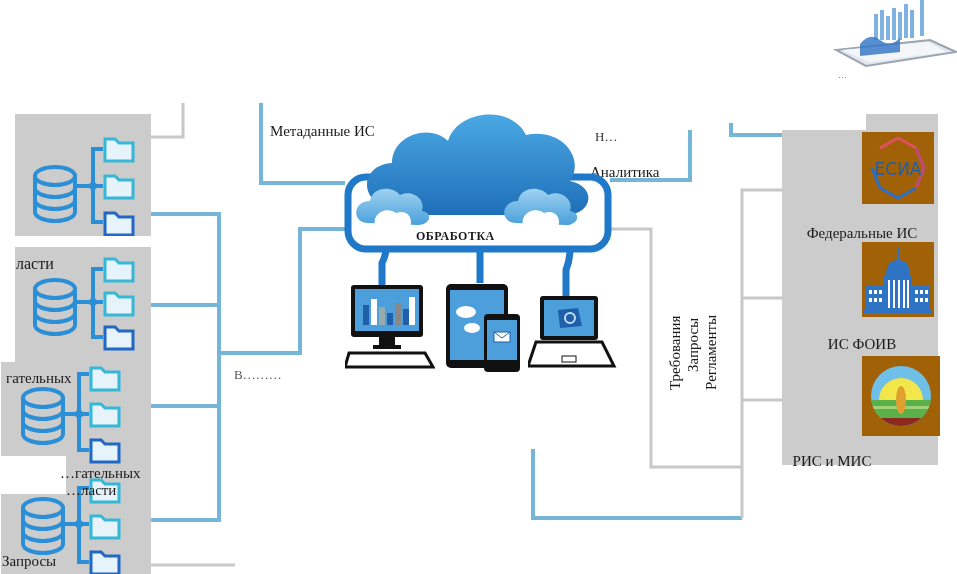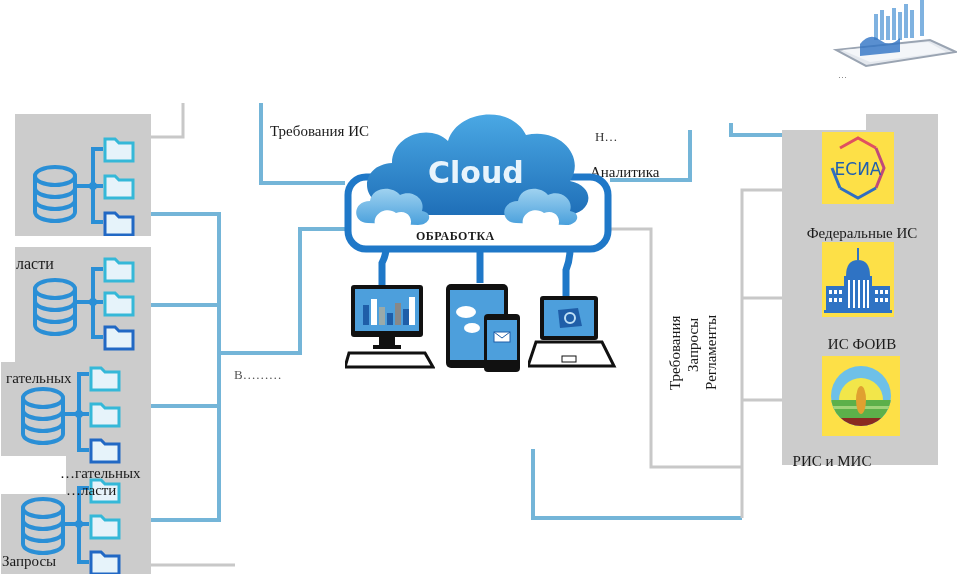--- a/index.html
+++ b/index.html
@@ -5,21 +5,21 @@
   html, body { margin:0; padding:0; background:#ffffff; }
   body { width:957px; height:574px; position:relative; overflow:hidden;
          font-family:"Liberation Serif", "DejaVu Serif", serif; color:#1a1a1a; }
   .abs { position:absolute; }
   .lines { position:absolute; left:0; top:0; width:957px; height:574px; }
   .grey-panel { position:absolute; background:#cccccc; }
   .db-tile { position:absolute; width:136px; height:122px; background:#cccccc; }
   .db-tile svg { position:absolute; left:0; top:0; }
   .label { position:absolute; font-size:15px; white-space:nowrap; line-height:17px; }
   .white-mask { position:absolute; background:#ffffff; }
-  .logo-box { position:absolute; background:#fde047; }
+  .logo-box { position:absolute; background:#a16207;margin-left:40px; }
   .fed-label { position:absolute; font-size:15px; text-align:center; white-space:nowrap;margin-top:9px; }
   .vertical-labels { position:absolute; transform:rotate(-90deg); transform-origin:left top;
                      font-size:15px; line-height:18px; white-space:nowrap; }
 </style>
 </head>
 <body>
 
 <svg class="lines" viewBox="0 0 957 574">
   <g fill="none" stroke="#74b5d8" stroke-width="4">
 
@@ -126,21 +126,21 @@
   <div class="white-mask" style="left:0;top:236px;width:145px;height:11px;"></div>
   <div class="white-mask" style="left:0;top:456px;width:66px;height:38px;"></div>
 
   <span class="label" style="left:16px;top:255px;font-size:16px;">ласти</span>
   <span class="label" style="left:6px;top:370px;">гательных</span>
   <span class="label" style="left:60px;top:465px;">…гательных</span>
   <span class="label" style="left:66px;top:482px;">…ласти</span>
   <span class="label" style="left:2px;top:553px;">Запросы</span>
 </div>
 
-<span class="label" style="left:270px;top:123px;">Требования ИС</span>
+<span class="label" style="left:270px;top:123px;">Метаданные ИС</span>
 <span class="label" style="left:595px;top:128px;font-size:13px;color:#333;">Н…</span>
 <span class="label" style="left:590px;top:164px;">Аналитика</span>
 
 <div class="abs" style="left:330px;top:105px;width:300px;height:280px;">
   <svg width="300" height="280">
     <defs>
       <linearGradient id="cg" x1="0" y1="0" x2="0" y2="1">
         <stop offset="0" stop-color="#4aa8e4"></stop>
         <stop offset="1" stop-color="#1f6fb8"></stop>
       </linearGradient>
@@ -158,21 +158,20 @@
       <path d="M240 144 Q240 155 236 165 L236 195"></path>
     </g>
 
     <path d="M60 100 C30 100 28 60 62 58 C62 30 100 18 118 36 C128 4 182 0 196 30 C230 22 256 52 240 76 C268 82 262 110 236 110 L70 110 Z" fill="url(#cg)"></path>
 
     <path d="M38 118 C22 118 22 96 40 96 C42 82 62 80 70 90 C82 84 96 94 92 106 C104 108 100 120 88 120 Z" fill="url(#lc)"></path>
     <path d="M186 118 C170 118 170 96 188 96 C190 82 210 80 218 90 C230 84 244 94 240 106 C252 108 248 120 236 120 Z" fill="url(#lc)"></path>
     <path d="M46 122 C40 110 56 100 66 108 C76 104 84 112 80 122 Z" fill="#ffffff"></path>
     <path d="M194 122 C188 110 204 100 214 108 C224 104 232 112 228 122 Z" fill="#ffffff"></path>
   </svg>
-  <span class="abs" style="left:98px;top:50px;font-family:'DejaVu Sans',sans-serif;font-weight:bold;font-size:30px;color:#e8f4fc;">Cloud</span>
   <span class="abs" style="left:86px;top:124px;font-size:12px;font-weight:bold;letter-spacing:0.5px;">ОБРАБОТКА</span>
 </div>
 
 <div>
   <svg class="abs" style="left:345px;top:285px;" width="90" height="85">
     <rect x="6" y="0" width="72" height="52" rx="3" fill="#111"></rect>
     <rect x="10" y="4" width="64" height="42" fill="#4d9fdc"></rect>
     <rect x="18" y="20" width="6" height="20" fill="#1f5ea8"></rect>
     <rect x="26" y="14" width="6" height="26" fill="#ffffff"></rect>
     <rect x="34" y="22" width="6" height="18" fill="#9aa"></rect>

